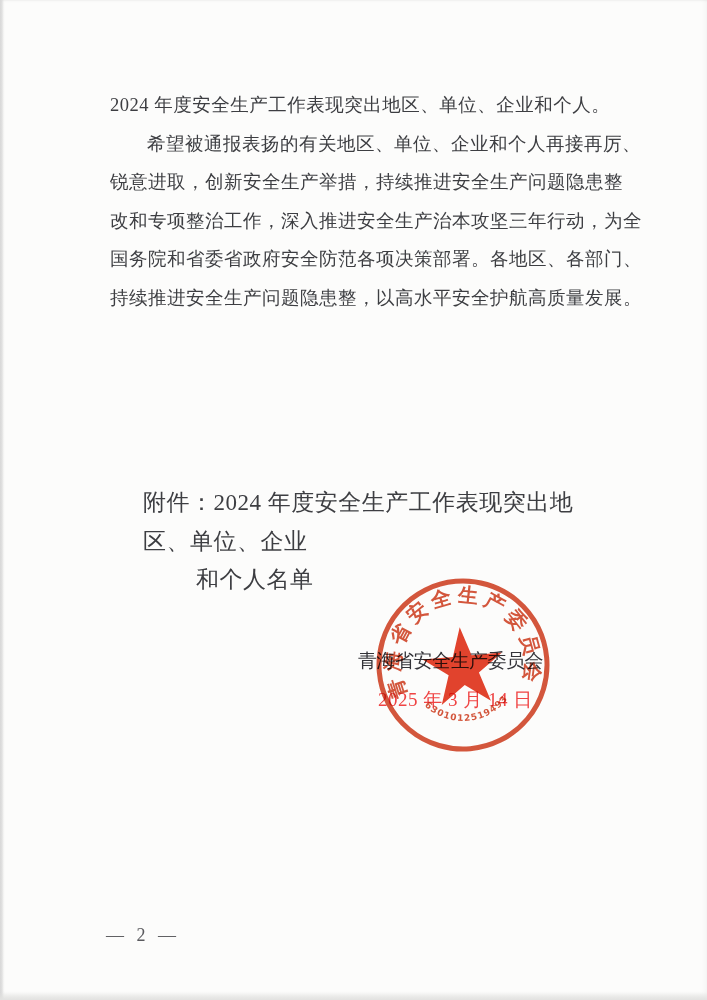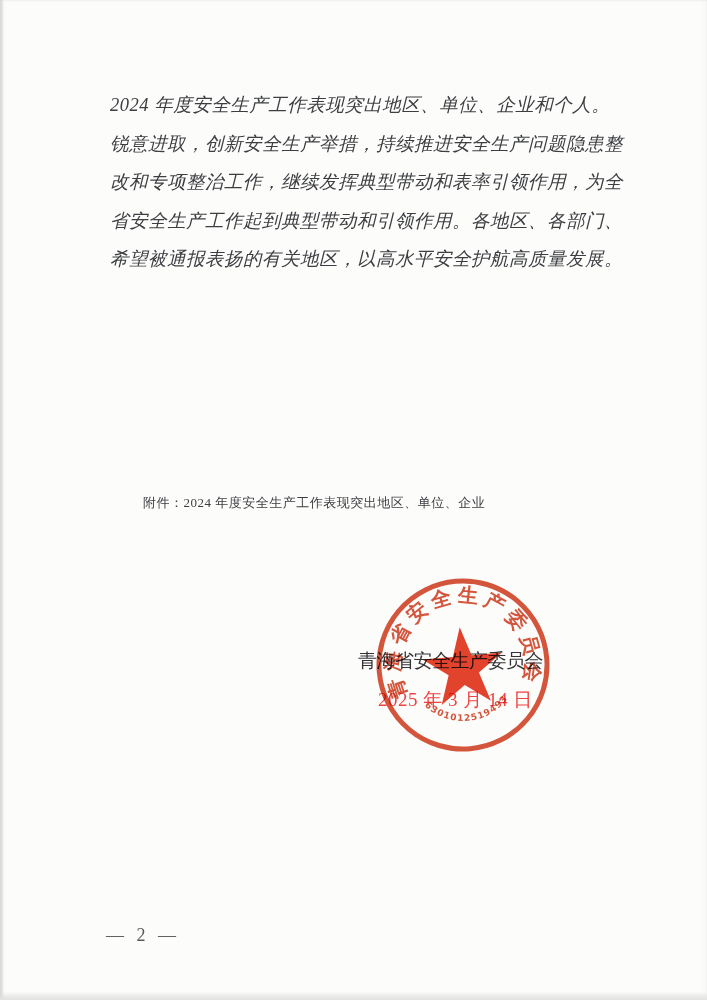--- a/index.html
+++ b/index.html
@@ -12,33 +12,32 @@
     font-family: "Liberation Serif", "DejaVu Serif", serif;
     color: #3d3e42;
     box-shadow: inset 2px 0 3px rgba(0,0,0,.10), inset 0 -4px 6px rgba(0,0,0,.06);
   }
   .body-text {
     position: absolute;
     left: 110px; top: 86px; width: 492px;
     font-size: 18.5px;
     line-height: 38.5px;
     letter-spacing: 0.5px;
-    font-style: italic;
   }
   .body-line {
     text-align: justify;
     text-align-last: justify;
     height: 38.5px;
     white-space: nowrap;
   }
   .body-line.indent { padding-left: 37px; }
   .attachment {
     position: absolute;
     left: 110px; top: 484px; width: 500px;
-    font-size: 13px;
+    font-size: 23px;
     line-height: 38.5px;
     letter-spacing: 0.5px;
   }
   .attachment .line1 { margin-left: 33px; }
   .attachment .line2 { margin-left: 86px; }
   .issuer {
     position: absolute;
     left: 358px; top: 648px;
     font-size: 19px; letter-spacing: -0.5px;
     color: #333338;
@@ -91,28 +90,30 @@
 </style>
 </head>
 <body>
 
 <div class="page">
   <div class="scan-edge-left"></div>
   <div class="scan-edge-bottom"></div>
 
   <div class="body-text">
     <div class="body-line">2024 年度安全生产工作表现突出地区、单位、企业和个人。</div>
+    <div class="body-line indent">希望被通报表扬的有关地区、单位、企业和个人再接再厉、</div>
     <div class="body-line">锐意进取，创新安全生产举措，持续推进安全生产问题隐患整</div>
-    <div class="body-line">改和专项整治工作，继续发挥典型带动和表率引领作用，为全</div>
-    <div class="body-line">省安全生产工作起到典型带动和引领作用。各地区、各部门、</div>
-    <div class="body-line">希望被通报表扬的有关地区，以高水平安全护航高质量发展。</div>
+    <div class="body-line">改和专项整治工作，深入推进安全生产治本攻坚三年行动，为全</div>
+    <div class="body-line">国务院和省委省政府安全防范各项决策部署。各地区、各部门、</div>
+    <div class="body-line">持续推进安全生产问题隐患整，以高水平安全护航高质量发展。</div>
   </div>
 
   <div class="attachment">
     <div class="line1">附件：2024 年度安全生产工作表现突出地区、单位、企业</div>
+    <div class="line2">和个人名单</div>
   </div>
 
   <div class="issuer">青海省安全生产委员会</div>
   <div class="issue-date">2025 年 3 月 14 日</div>
 
   <svg class="seal" viewBox="0 0 190 190" xmlns="http://www.w3.org/2000/svg">
     <circle cx="95" cy="95" r="84" fill="none" stroke-width="5" stroke="#d34a2e"></circle>
     <path d="M95,57 L104.4,86.1 L134.9,86 L110.2,103.9 L119.7,133 L95,115 L70.3,133 L79.8,103.9 L55.1,86 L85.6,86.1 Z" fill="#e2351d"></path>
     <defs>
       <path id="arcTop" d="M40.4,126.5 A63,63 0 1 1 149.6,126.5" fill="none"></path>

